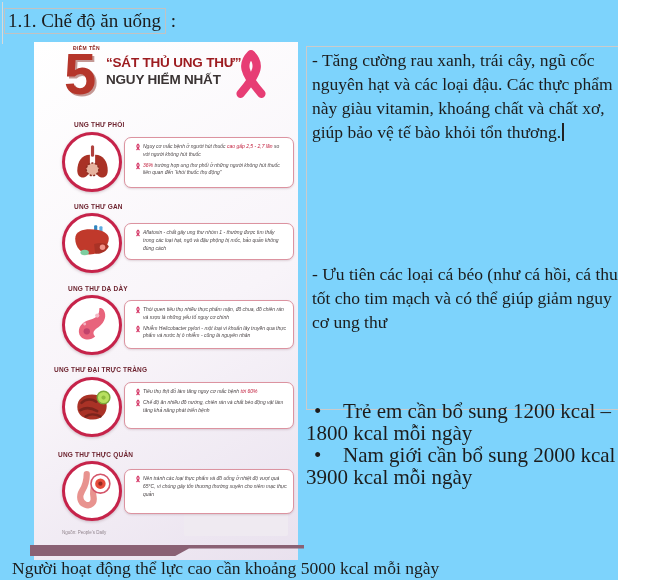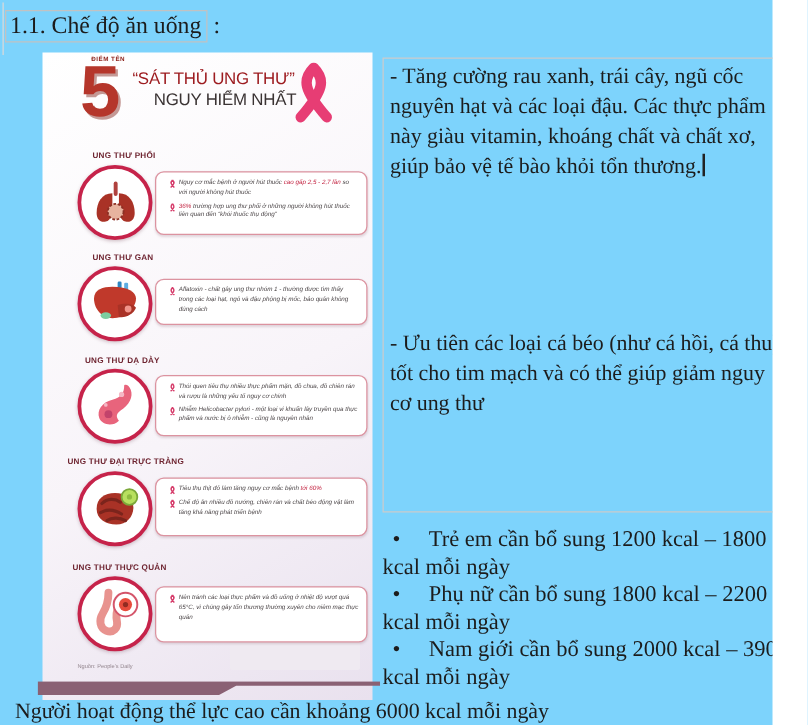--- a/index.html
+++ b/index.html
@@ -15,22 +15,22 @@
   
   .ig { position:absolute; left:34px; top:42px; width:264px; height:518px;
         background:linear-gradient(150deg,#ffffff 0%,#f8f4f9 55%,#e9e1ee 100%);
         font-family:"Liberation Sans", sans-serif; }
   .ig * { box-sizing:border-box; }
   .kicker { position:absolute; left:39px; top:3px; font-size:5px; font-weight:bold;
             color:#8e241d; letter-spacing:.4px; }
   .big5 { position:absolute; left:30px; top:5px; font-size:58px; line-height:0.92; font-weight:bold;
           color:#b5362b; text-shadow:2px 2px 0 rgba(126,31,23,.45); }
   .ig-title { position:absolute; left:72px; top:13px; line-height:1.25; white-space:nowrap; }
-  .t1 { font-size:13.5px; font-weight:normal; color:#9d1c20; letter-spacing:-.2px; }
-  .t2 { font-size:13.5px; font-weight:normal; color:#3a3333; letter-spacing:-.2px;margin-left:17px; }
+  .t1 { font-size:13.5px; font-weight:bold; color:#9d1c20; letter-spacing:-.2px; }
+  .t2 { font-size:13.5px; font-weight:bold; color:#3a3333; letter-spacing:-.2px; }
   .big-ribbon { position:absolute; left:196px; top:8px; }
 
   .sec-head { position:absolute; font-size:6.5px; font-weight:bold; color:#6e2430; letter-spacing:.2px; }
   .sec-circle { position:absolute; left:28px; width:60px; height:60px; border-radius:50%;
                 background:#fff; border:3px solid #c6234a; box-shadow:0 1px 3px rgba(80,20,40,.25);
                 display:flex; align-items:center; justify-content:center; z-index:2; }
   .sec-card { position:absolute; left:90px; right:4px; background:#fff; border:1px solid #dc93a0;
               border-radius:7px; box-shadow:0 1px 2px rgba(80,20,40,.15);
               padding:5px 6px 3px 10px; z-index:1; }
   .ib { position:relative; font-size:5px; font-style:italic; color:#4a4446;
@@ -44,22 +44,22 @@
   .ig-source { position:absolute; left:28px; top:488px; font-size:4.5px; color:#93868e; }
   .ig-bar { position:absolute; left:-4px; right:-6px; top:503px; height:11px; background:#8a6174;
             clip-path:polygon(0 0,100% 0,100% 32%,58% 32%,53% 100%,0 100%); }
 
   
   .frame { position:absolute; left:306px; top:46px; width:326px; height:362px;
            border:1px solid #cbcbcb; }
   .para { position:absolute; left:312px; width:320px; font-size:17.5px; line-height:24px; }
   .caret { display:inline-block; width:1.5px; height:18px; background:#222;
            vertical-align:-3px; margin-left:1px; }
-  .bullets { position:absolute; left:306px; top:420px; width:334px;
-             font-size:18px; line-height:22px; }
+  .bullets { position:absolute; left:306px; top:400px; width:334px;
+             font-size:21px; line-height:22px; }
   .blt { display:inline-block; width:29px; padding-left:8px; }
   .footer-line { position:absolute; left:12px; top:557px; width:620px;
                  font-size:17.5px; line-height:22px; }
 </style>
 </head>
 <body>
 
 <div class="page">
 
   <div class="title-tick"></div>
@@ -215,22 +215,19 @@
   </div>
   <div class="para" style="top:262px">
     <span>- Ưu tiên các loại cá béo (như cá hồi, cá thu) tốt cho tim mạch và có thể giúp giảm nguy cơ ung thư</span>
   </div>
 
   <div class="bullets">
     <div class="li">
       <span class="blt">•</span><span>Trẻ em cần bổ sung 1200 kcal – 1800 kcal mỗi ngày</span>
     </div>
     <div class="li">
-      <span class="blt">•</span><span>Phụ nữ cần bổ sung 1800 kcal – 2200 kcal mỗi ngày</span>
-    </div>
-    <div class="li">
       <span class="blt">•</span><span>Nam giới cần bổ sung 2000 kcal – 3900 kcal mỗi ngày</span>
     </div>
   </div>
 
-  <div class="footer-line">Người hoạt động thể lực cao cần khoảng 6000 kcal mỗi ngày</div>
+  <div class="footer-line">Người hoạt động thể lực cao cần khoảng 5000 kcal mỗi ngày</div>
 
 </div>
 
 </body></html>

